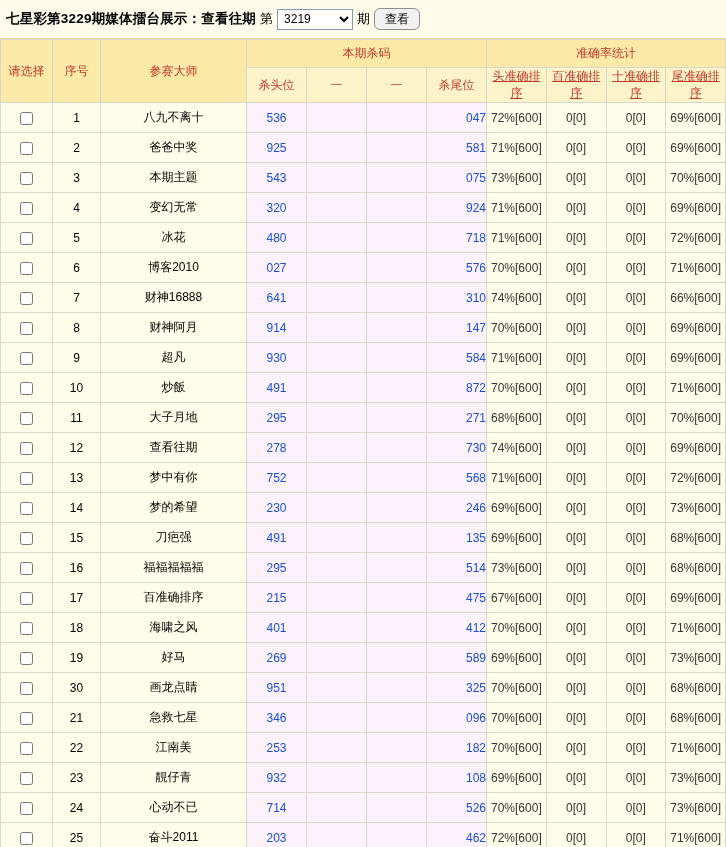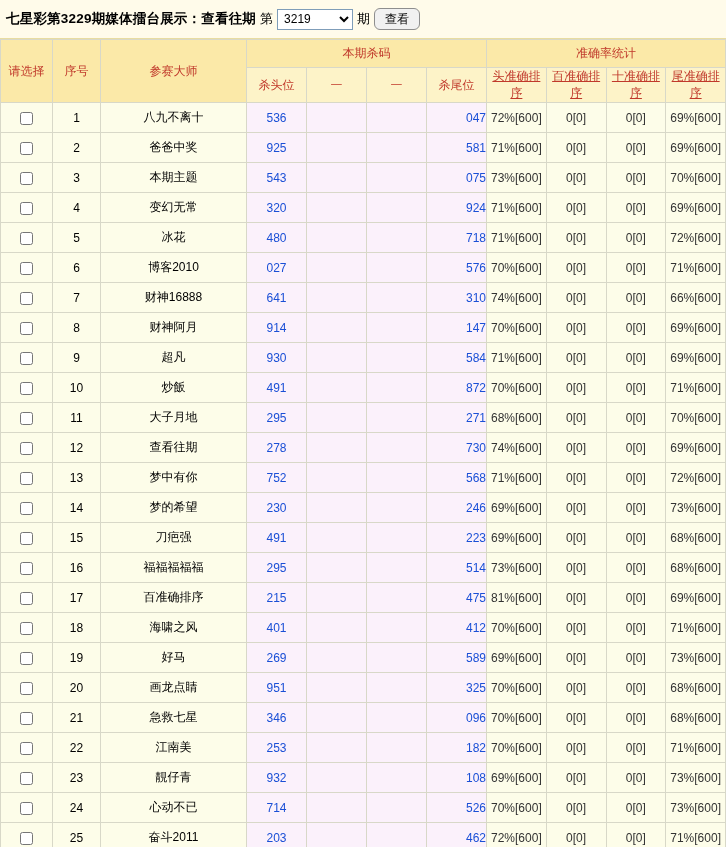--- a/index.html
+++ b/index.html
@@ -327,21 +327,21 @@
           <td class="cell c-stat w-stat">0[0]</td>
           <td class="cell c-stat w-stat">73%[600]</td>
         </tr>
         <tr class="row">
           <td class="cell c-check"><input type="checkbox" style=""></td>
           <td class="cell c-idx">15</td>
           <td class="cell c-name">刀疤强</td>
           <td class="cell c-head">491</td>
           <td class="cell c-mid"></td>
           <td class="cell c-mid"></td>
-          <td class="cell c-tail">223</td>
+          <td class="cell c-tail">135</td>
           <td class="cell c-stat w-stat">69%[600]</td>
           <td class="cell c-stat w-stat">0[0]</td>
           <td class="cell c-stat w-stat">0[0]</td>
           <td class="cell c-stat w-stat">68%[600]</td>
         </tr>
         <tr class="row">
           <td class="cell c-check"><input type="checkbox" style=""></td>
           <td class="cell c-idx">16</td>
           <td class="cell c-name">福福福福福</td>
           <td class="cell c-head">295</td>
@@ -354,21 +354,21 @@
           <td class="cell c-stat w-stat">68%[600]</td>
         </tr>
         <tr class="row">
           <td class="cell c-check"><input type="checkbox" style=""></td>
           <td class="cell c-idx">17</td>
           <td class="cell c-name">百准确排序</td>
           <td class="cell c-head">215</td>
           <td class="cell c-mid"></td>
           <td class="cell c-mid"></td>
           <td class="cell c-tail">475</td>
-          <td class="cell c-stat w-stat">81%[600]</td>
+          <td class="cell c-stat w-stat">67%[600]</td>
           <td class="cell c-stat w-stat">0[0]</td>
           <td class="cell c-stat w-stat">0[0]</td>
           <td class="cell c-stat w-stat">69%[600]</td>
         </tr>
         <tr class="row">
           <td class="cell c-check"><input type="checkbox" style=""></td>
           <td class="cell c-idx">18</td>
           <td class="cell c-name">海啸之风</td>
           <td class="cell c-head">401</td>
           <td class="cell c-mid"></td>
@@ -387,21 +387,21 @@
           <td class="cell c-mid"></td>
           <td class="cell c-mid"></td>
           <td class="cell c-tail">589</td>
           <td class="cell c-stat w-stat">69%[600]</td>
           <td class="cell c-stat w-stat">0[0]</td>
           <td class="cell c-stat w-stat">0[0]</td>
           <td class="cell c-stat w-stat">73%[600]</td>
         </tr>
         <tr class="row">
           <td class="cell c-check"><input type="checkbox" style=""></td>
-          <td class="cell c-idx">20</td>
+          <td class="cell c-idx">30</td>
           <td class="cell c-name">画龙点睛</td>
           <td class="cell c-head">951</td>
           <td class="cell c-mid"></td>
           <td class="cell c-mid"></td>
           <td class="cell c-tail">325</td>
           <td class="cell c-stat w-stat">70%[600]</td>
           <td class="cell c-stat w-stat">0[0]</td>
           <td class="cell c-stat w-stat">0[0]</td>
           <td class="cell c-stat w-stat">68%[600]</td>
         </tr>

